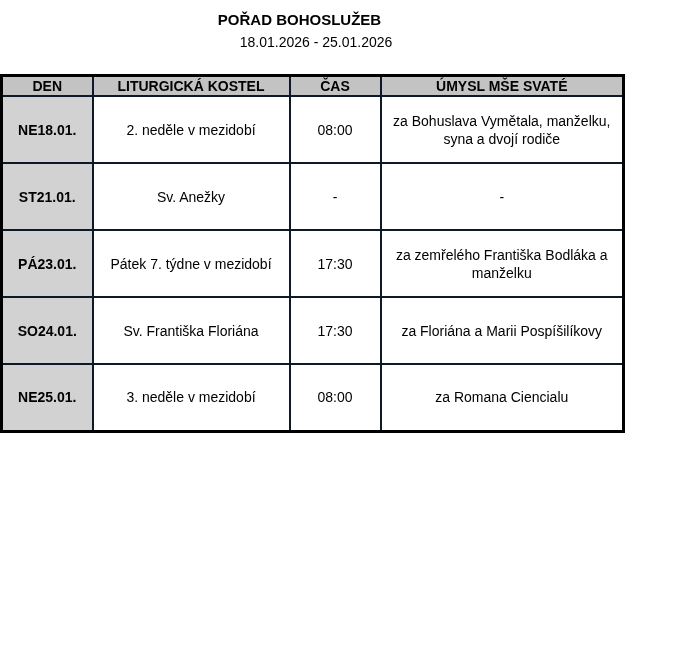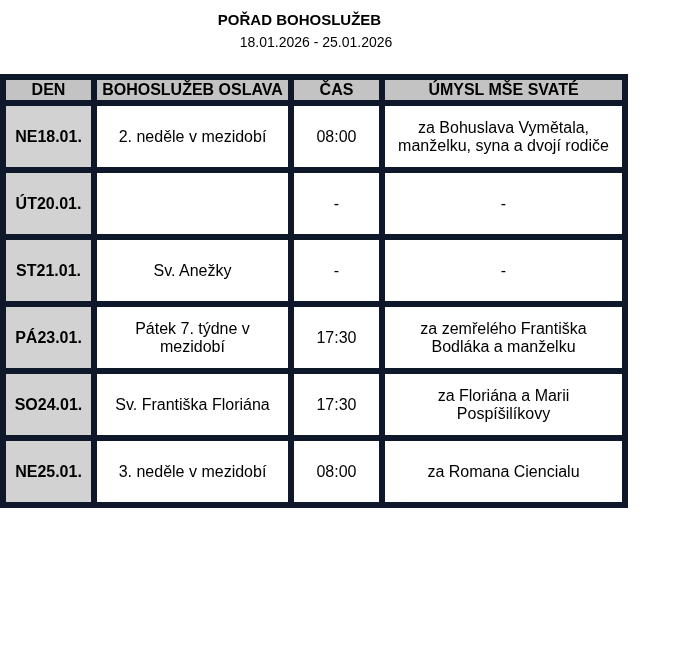--- a/index.html
+++ b/index.html
@@ -36,22 +36,22 @@
   }
   table.schedule {
     border-collapse: collapse;
     margin: 22px auto 0 auto;
     width: 622px;
     table-layout: fixed;
     border: 3px solid #000000;
   }
   table.schedule th,
   table.schedule td {
-    border: 6px solid #0f172a;
-    font-size: 16px;
+    border: 2px solid #0f172a;
+    font-size: 14px;
     vertical-align: middle;
   }
   table.schedule th {
     background: #c3c3c3;
     font-weight: bold;
     text-align: center;
     height: 20px;
     padding: 1px 2px;
   }
   table.schedule td {
@@ -85,37 +85,31 @@
   <table class="schedule">
     <colgroup>
       <col class="c-den">
         <col class="c-osl">
         <col class="c-cas">
         <col class="c-umy">
     </colgroup>
     <thead>
       <tr>
         <th>DEN</th>
-        <th>BOHOSLUŽEB OSLAVA</th>
+        <th>LITURGICKÁ KOSTEL</th>
         <th>ČAS</th>
         <th>ÚMYSL MŠE SVATÉ</th>
       </tr>
     </thead>
     <tbody>
       <tr>
         <td class="day-cell"><span>NE</span><span class="date">18.01.</span></td>
         <td>2. neděle v mezidobí</td>
         <td>08:00</td>
         <td>za Bohuslava Vymětala, manželku, syna a dvojí rodiče</td>
-      </tr>
-      <tr>
-        <td class="day-cell"><span>ÚT</span><span class="date">20.01.</span></td>
-        <td></td>
-        <td>-</td>
-        <td>-</td>
       </tr>
       <tr>
         <td class="day-cell"><span>ST</span><span class="date">21.01.</span></td>
         <td>Sv. Anežky</td>
         <td>-</td>
         <td>-</td>
       </tr>
       <tr>
         <td class="day-cell"><span>PÁ</span><span class="date">23.01.</span></td>
         <td>Pátek 7. týdne v mezidobí</td>

